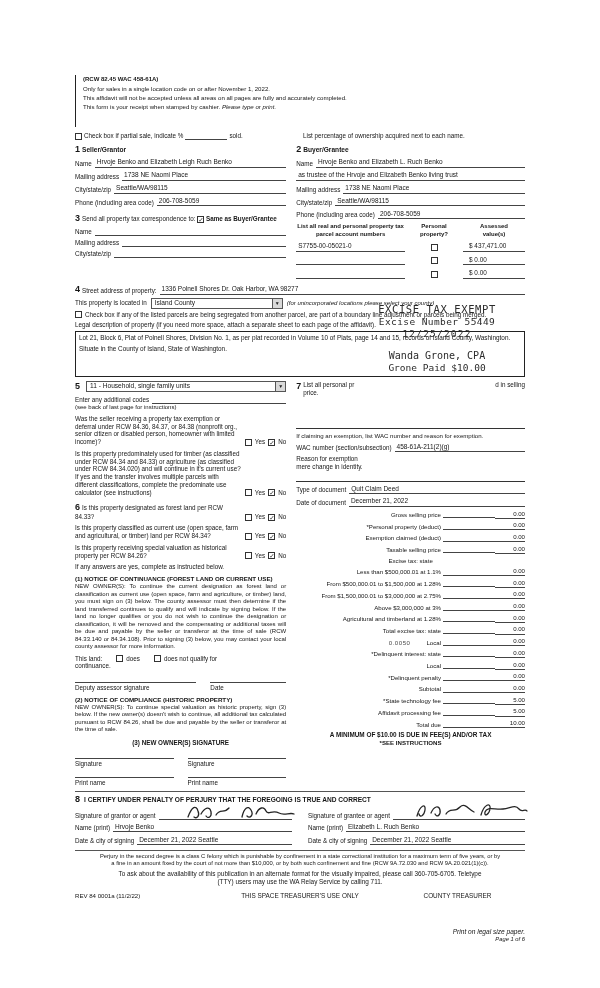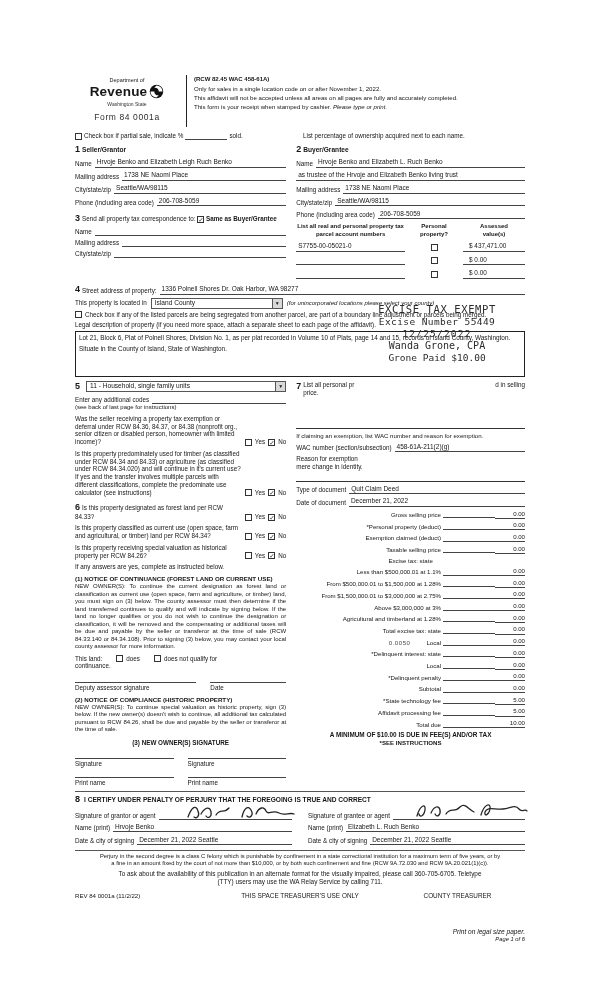--- a/index.html
+++ b/index.html
@@ -58,21 +58,21 @@
   .dd-arrow { width:10px; align-self:stretch; background:#d9d9d9; border-left:1px solid #555; display:flex; align-items:center; justify-content:center; font-size:5px; color:#222; }
   .note-it { font-style:italic; font-size:6px; }
   .legal-box { border:1.2px solid #222; margin-top:1.5px; padding:2px 3px; min-height:46px; font-size:6.4px; }
   .legal-box .l2 { margin-top:3px; }
 
   
   .stamp { position:absolute; left:262px; top:228px; width:200px; text-align:center; font-family:"DejaVu Sans Mono", monospace; color:#2b2b2b; z-index:5; pointer-events:none; }
   .stamp .s1 { font-size:10.5px; letter-spacing:0.6px; }
   .stamp .s2 { font-size:9.5px; letter-spacing:0.4px; }
   .stamp .s3 { font-size:9.5px; letter-spacing:1.2px; }
-  .stamp .s4 { font-size:10px; margin-top:0; }
+  .stamp .s4 { font-size:10px; margin-top:10px; }
   .stamp .s5 { font-size:9.5px; }
   .stamp .s6 { font-size:9.5px; }
 
   
   .mid { display:flex; gap:10px; margin-top:4px; }
   .mid .ml { width:48%; }
   .mid .mr { width:52%; }
 
   .sec5-top { display:flex; align-items:center; gap:4px; }
   .qrow { display:flex; align-items:flex-end; margin-top:3.5px; }
@@ -126,35 +126,20 @@
   .foot-row .fc { width:30%; text-align:center; font-size:6.4px; }
   .print-note { text-align:right; font-style:italic; margin-top:28px; font-size:6.6px; }
   .print-note .pg { font-size:5.8px; }
 </style>
 </head>
 <body>
 
 <div class="doc">
 
   <div class="hdr">
-    <div class="logo-block">
-      <div class="logo-top">Department of</div>
-      <div class="logo-row">
-        <span class="logo-name">Revenue</span>
-        <span>
-          <svg width="15" height="15" viewBox="0 0 20 20">
-              <circle cx="10" cy="10" r="9" fill="#111"></circle>
-              <path d="M10 2 A8 8 0 0 1 18 10 L13 10 A5 5 0 0 0 7 5 Z" fill="#fff"></path>
-              <path d="M10 18 A8 8 0 0 1 2 10 L7 10 A5 5 0 0 0 13 15 Z" fill="#fff"></path>
-            </svg>
-        </span>
-      </div>
-      <div class="logo-sub">Washington State</div>
-      <div class="form-no">Form 84 0001a</div>
-    </div>
     <div class="hdr-divider"></div>
     <div class="title-block">
       <div class="title-line">
         <span class="title-ref">(RCW 82.45 WAC 458-61A)</span>
       </div>
       <div class="subtitle">Only for sales in a single location code on or after November 1, 2022.</div>
       <div class="subtitle">This affidavit will not be accepted unless all areas on all pages are fully and accurately completed.</div>
       <div class="subtitle">
         <span>This form is your receipt when stamped by cashier.</span>
         <span class="it">Please type or print.</span>

